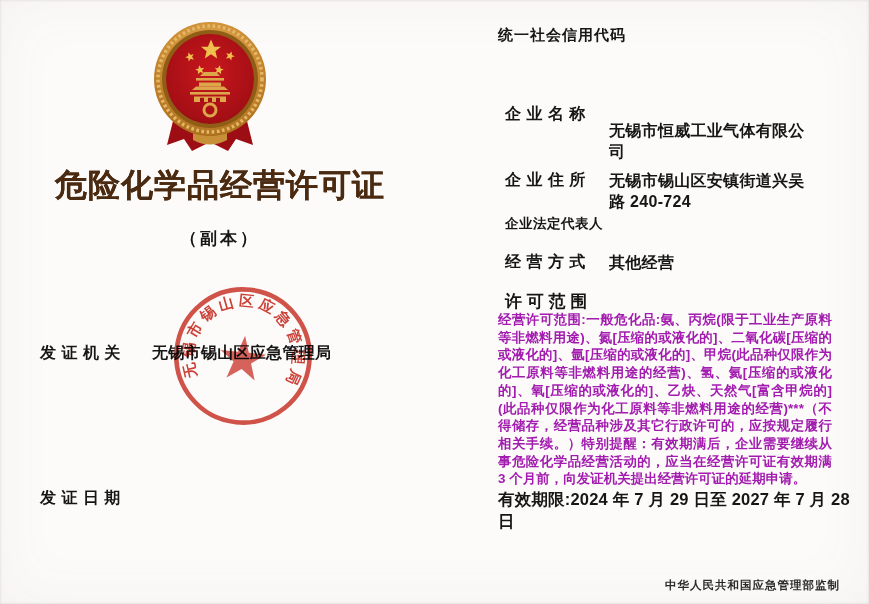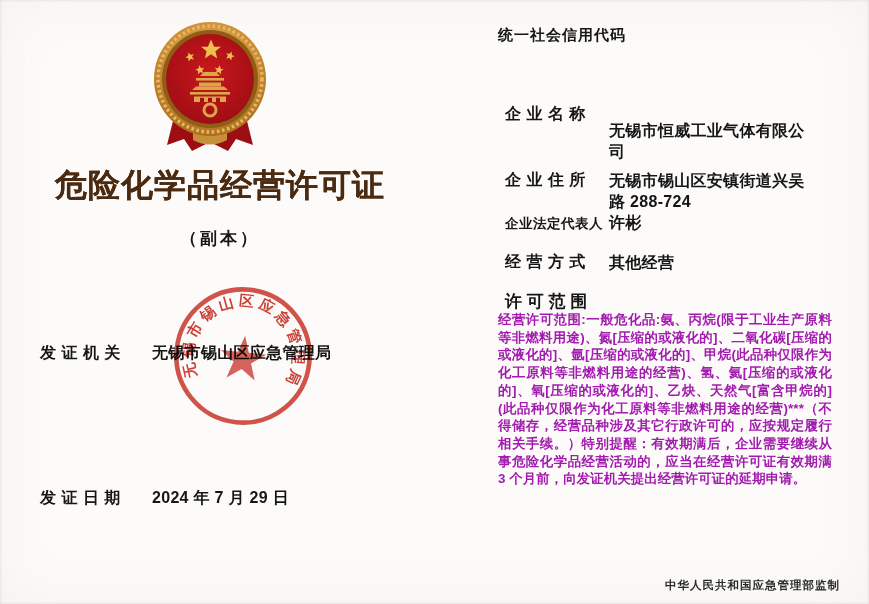--- a/index.html
+++ b/index.html
@@ -114,42 +114,41 @@
   </svg>
 
   <div class="abs title">危险化学品经营许可证</div>
   <div class="abs subtitle">（副本）</div>
 
 
   <div class="abs flabel l-label" style="top:343px;">发 证 机 关</div>
   <div class="abs fvalue l-value" style="top:343px;">无锡市锡山区应急管理局</div>
 
   <div class="abs flabel l-label" style="top:488px;">发 证 日 期</div>
-  <div class="abs fvalue l-value" style="top:488px;">2024 年 7 月 29 日</div>
 
   <svg class="abs stamp" viewBox="0 0 160 160" aria-hidden="true">
     <circle cx="80" cy="80" r="72" fill="none" stroke="#c8271d" stroke-width="5" opacity="0.9"></circle>
     <path d="M80 58 L85.9 75.9 L104.7 76 L89.5 87.1 L95.3 105 L80 94 L64.7 105 L70.5 87.1 L55.3 76 L74.1 75.9 Z" fill="#c8271d" opacity="0.82"></path>
     <path id="stamp-arc" d="M 35.8 111 A 54 54 0 1 1 124.2 111" fill="none"></path>
     <text font-size="16" fill="#c8271d" font-weight="700" letter-spacing="4.5" font-family="Liberation Sans, DejaVu Sans, sans-serif">
       <textPath href="#stamp-arc" startOffset="50%" text-anchor="middle">无锡市锡山区应急管理局</textPath>
     </text>
   </svg>
 
   <div class="abs flabel r-label" style="top:104px;">企 业 名 称</div>
   <div class="abs fvalue r-value" style="top:120px;">无锡市恒威工业气体有限公司</div>
 
   <div class="abs flabel r-label" style="top:170px;">企 业 住 所</div>
-  <div class="abs fvalue r-value" style="top:170px;">无锡市锡山区安镇街道兴吴路 288-724</div>
+  <div class="abs fvalue r-value" style="top:170px;">无锡市锡山区安镇街道兴吴路 240-724</div>
 
   <div class="abs legal-label r-label" style="top:215px;">企业法定代表人</div>
-  <div class="abs fvalue r-value" style="top:212px;">许彬</div>
 
   <div class="abs flabel r-label" style="top:252px;">经 营 方 式</div>
   <div class="abs fvalue r-value" style="top:252px;">其他经营</div>
 
   <div class="abs scope-head">许 可 范 围</div>
   <div class="abs scope-text">经营许可范围:一般危化品:氨、丙烷(限于工业生产原料等非燃料用途)、氮[压缩的或液化的]、二氧化碳[压缩的或液化的]、氩[压缩的或液化的]、甲烷(此品种仅限作为化工原料等非燃料用途的经营)、氢、氦[压缩的或液化的]、氧[压缩的或液化的]、乙炔、天然气[富含甲烷的](此品种仅限作为化工原料等非燃料用途的经营)***（不得储存，经营品种涉及其它行政许可的，应按规定履行相关手续。）特别提醒：有效期满后，企业需要继续从事危险化学品经营活动的，应当在经营许可证有效期满 3 个月前，向发证机关提出经营许可证的延期申请。</div>
 
+  <div class="abs validity">有效期限:2024 年 7 月 29 日至 2027 年 7 月 28 日</div>
 
   <div class="abs footer">中华人民共和国应急管理部监制</div>
 
 </div>
 
 </body></html>

